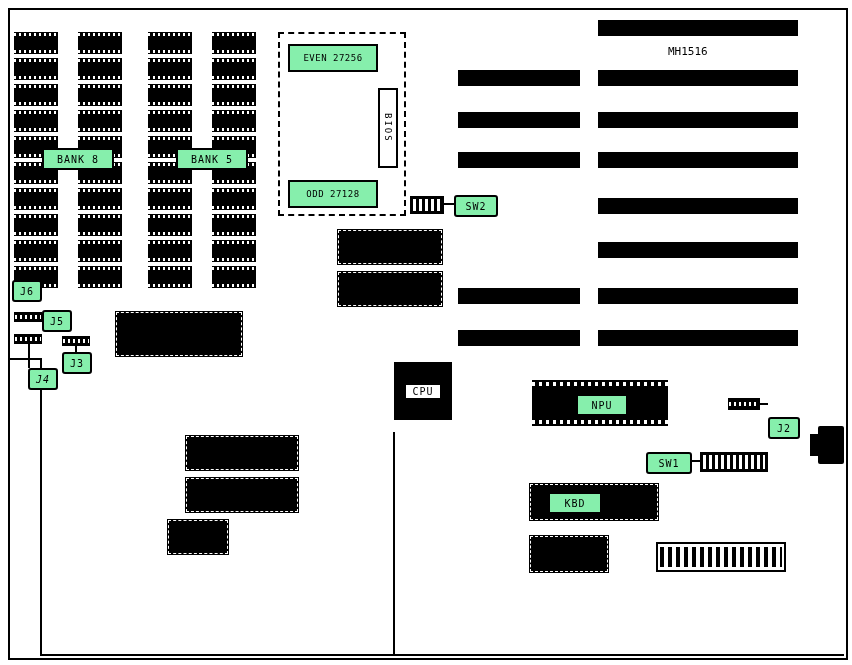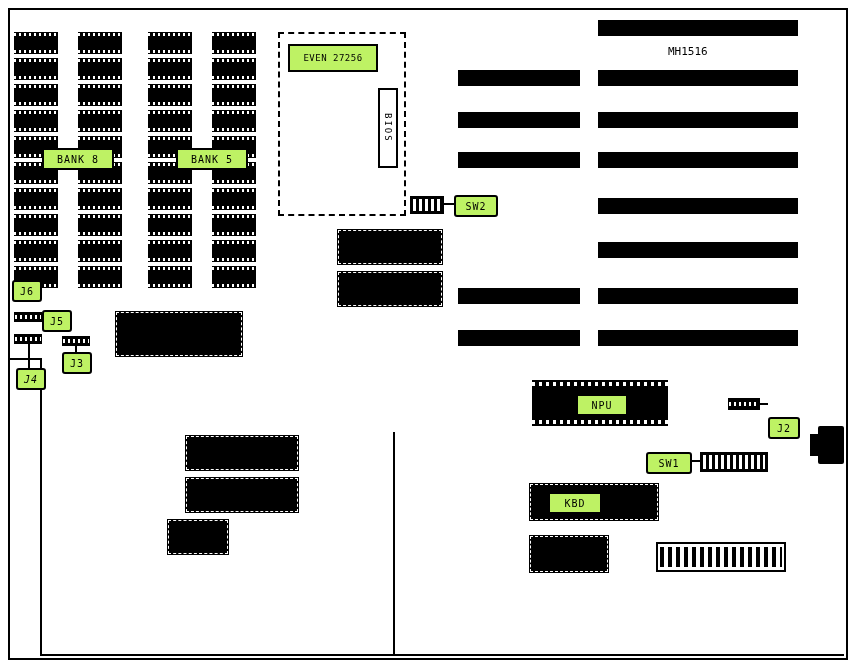--- a/index.html
+++ b/index.html
@@ -7,21 +7,21 @@
   #board{position:relative;width:852px;height:665px;background:#ffffff;overflow:hidden;}
 
   .blk{position:absolute;background:#000;}
   .outline{position:absolute;border:2px solid #000;background:transparent;}
   .dash{position:absolute;border:2px dashed #000;background:transparent;}
 
   
   .slot{position:absolute;background:#000;}
 
   
-  .lbox{position:absolute;background:#bef264;border:2px solid #000;
+  .lbox{position:absolute;background:#86efac;border:2px solid #000;
         display:flex;align-items:center;justify-content:center;
         font-family:"DejaVu Sans Mono", monospace;font-size:10px;color:#000;
         letter-spacing:1px;white-space:nowrap;}
   .lbox.small{font-size:9px;letter-spacing:0.5px;}
   .lbox.rounded{border-radius:3px;}
 
   
   .txt{position:absolute;font-family:"DejaVu Sans Mono", monospace;font-size:11px;color:#000;white-space:nowrap;}
 
   
@@ -262,40 +262,48 @@
     <span>BANK 8</span>
   </div>
   <div class="lbox" style="left:176px;top:148px;width:68px;height:18px;">
     <span>BANK 5</span>
   </div>
 
   <div class="dash" style="left:278px;top:32px;width:124px;height:180px;"></div>
 
   <div class="lbox small" style="left:288px;top:44px;width:86px;height:24px;">
     <span>EVEN 27256</span>
+  </div>
+  <div class="lbox small" style="left:288px;top:180px;width:86px;height:24px;">
+    <span>ODD 27128</span>
   </div>
 
   <div class="vbox" style="left:378px;top:88px;width:16px;height:76px;">
     <span>BIOS</span>
   </div>
 
   <div class="sw" style="left:410px;top:196px;width:32px;height:16px;"></div>
   <div class="ln" style="left:442px;top:203px;width:12px;height:2px;"></div>
   <div class="lbox rounded" style="left:454px;top:195px;width:40px;height:18px;">
     <span>SW2</span>
   </div>
 
   <div class="chipd" style="left:338px;top:230px;width:102px;height:32px;"></div>
   <div class="chipd" style="left:338px;top:272px;width:102px;height:32px;"></div>
   <div class="chipd" style="left:116px;top:312px;width:124px;height:42px;"></div>
   <div class="chipd" style="left:186px;top:436px;width:110px;height:32px;"></div>
   <div class="chipd" style="left:186px;top:478px;width:110px;height:32px;"></div>
   <div class="chipd" style="left:168px;top:520px;width:58px;height:32px;"></div>
   <div class="chipd" style="left:530px;top:536px;width:76px;height:34px;"></div>
 
+  <div class="socket" style="left:394px;top:362px;width:58px;height:58px;">
+    <div class="inner">
+      <span>CPU</span>
+    </div>
+  </div>
 
   <div class="dip" style="left:532px;top:380px;width:136px;height:46px;">
     <div class="pins top"></div>
     <div class="pins bot"></div>
   </div>
   <div class="lbox" style="left:576px;top:394px;width:48px;height:18px;">
     <span>NPU</span>
   </div>
 
   <div class="chipd" style="left:530px;top:484px;width:126px;height:34px;"></div>
@@ -319,21 +327,21 @@
     <span>J6</span>
   </div>
   <div class="jump" style="left:14px;top:312px;width:28px;height:10px;"></div>
 
   <div class="lbox rounded" style="left:42px;top:310px;width:26px;height:18px;">
     <span>J5</span>
   </div>
   <div class="jump" style="left:14px;top:334px;width:28px;height:10px;"></div>
 
   <div class="ln" style="left:28px;top:344px;width:2px;height:24px;"></div>
-  <div class="lbox rounded" style="left:16px;top:368px;width:26px;height:18px;font-style:italic;">
+  <div class="lbox rounded" style="left:28px;top:368px;width:26px;height:18px;font-style:italic;">
     <span>J4</span>
   </div>
 
   <div class="jump" style="left:62px;top:336px;width:28px;height:10px;"></div>
   <div class="ln" style="left:75px;top:346px;width:2px;height:22px;"></div>
   <div class="lbox rounded" style="left:62px;top:352px;width:26px;height:18px;">
     <span>J3</span>
   </div>
 
   <div class="din" style="left:818px;top:426px;width:26px;height:38px;"></div>

